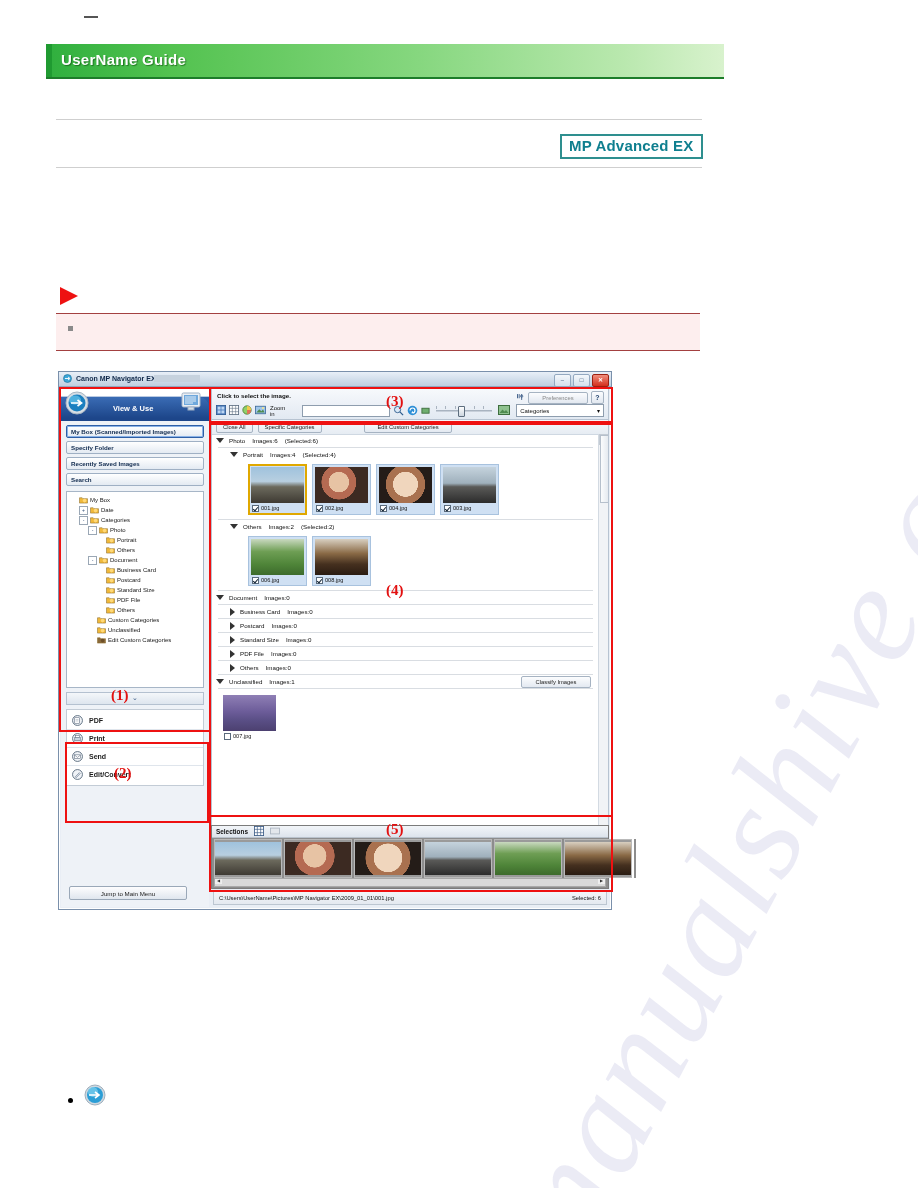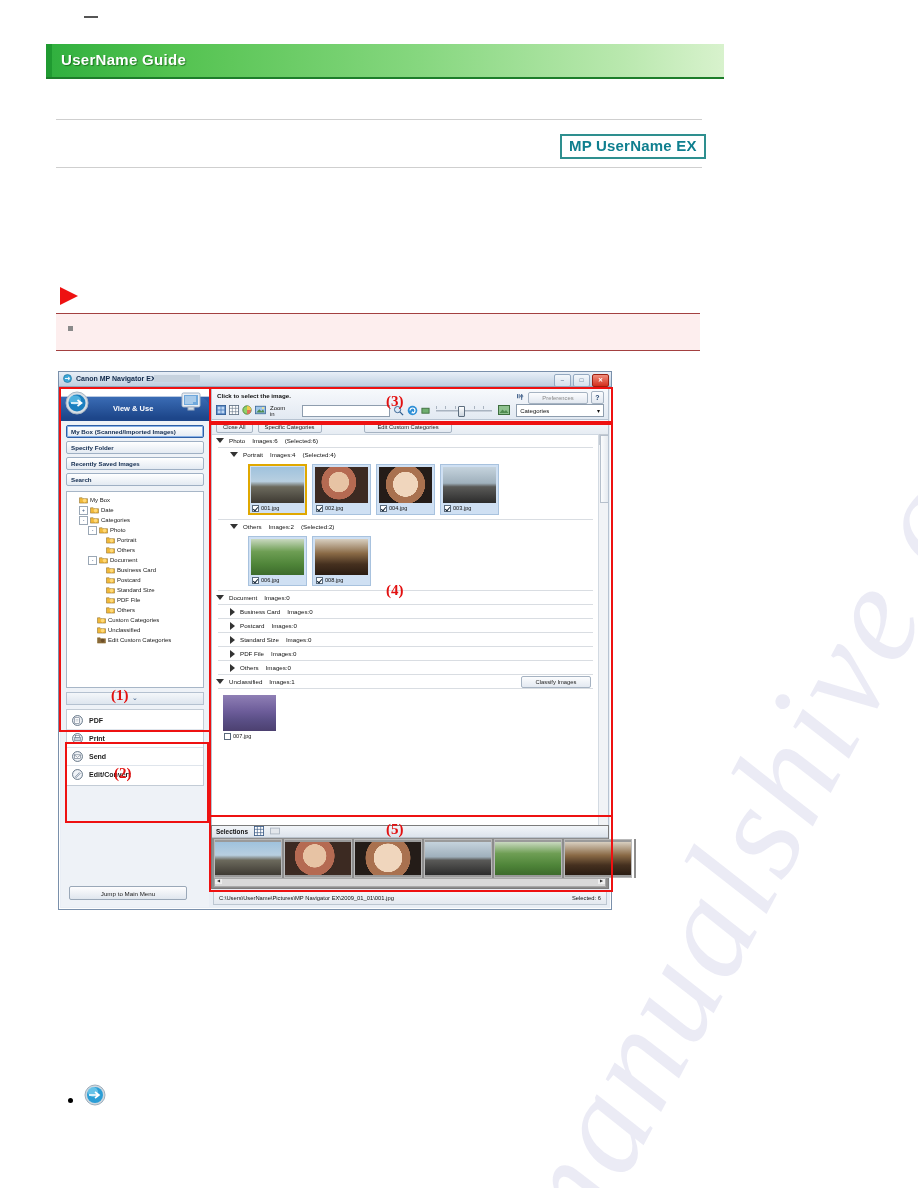--- a/index.html
+++ b/index.html
@@ -221,21 +221,21 @@
 <div class="wm">manualshive.com</div>
 
 <div class="page-dash"></div>
 
 <div class="guide-banner">
   <div class="bar-left"></div>
   <span>UserName Guide</span>
 </div>
 
 <div class="rule r1"></div>
-<div class="mpnav-badge">MP UserName EX</div>
+<div class="mpnav-badge">MP Advanced EX</div>
 <div class="rule r2"></div>
 
 <div class="red-arrow"></div>
 <div class="pink-box">
   <div class="sq"></div>
 </div>
 
 <div class="foot-bullet"></div>
 <div class="foot-icon">
   <svg width="22" height="22" viewBox="0 0 22 22">

